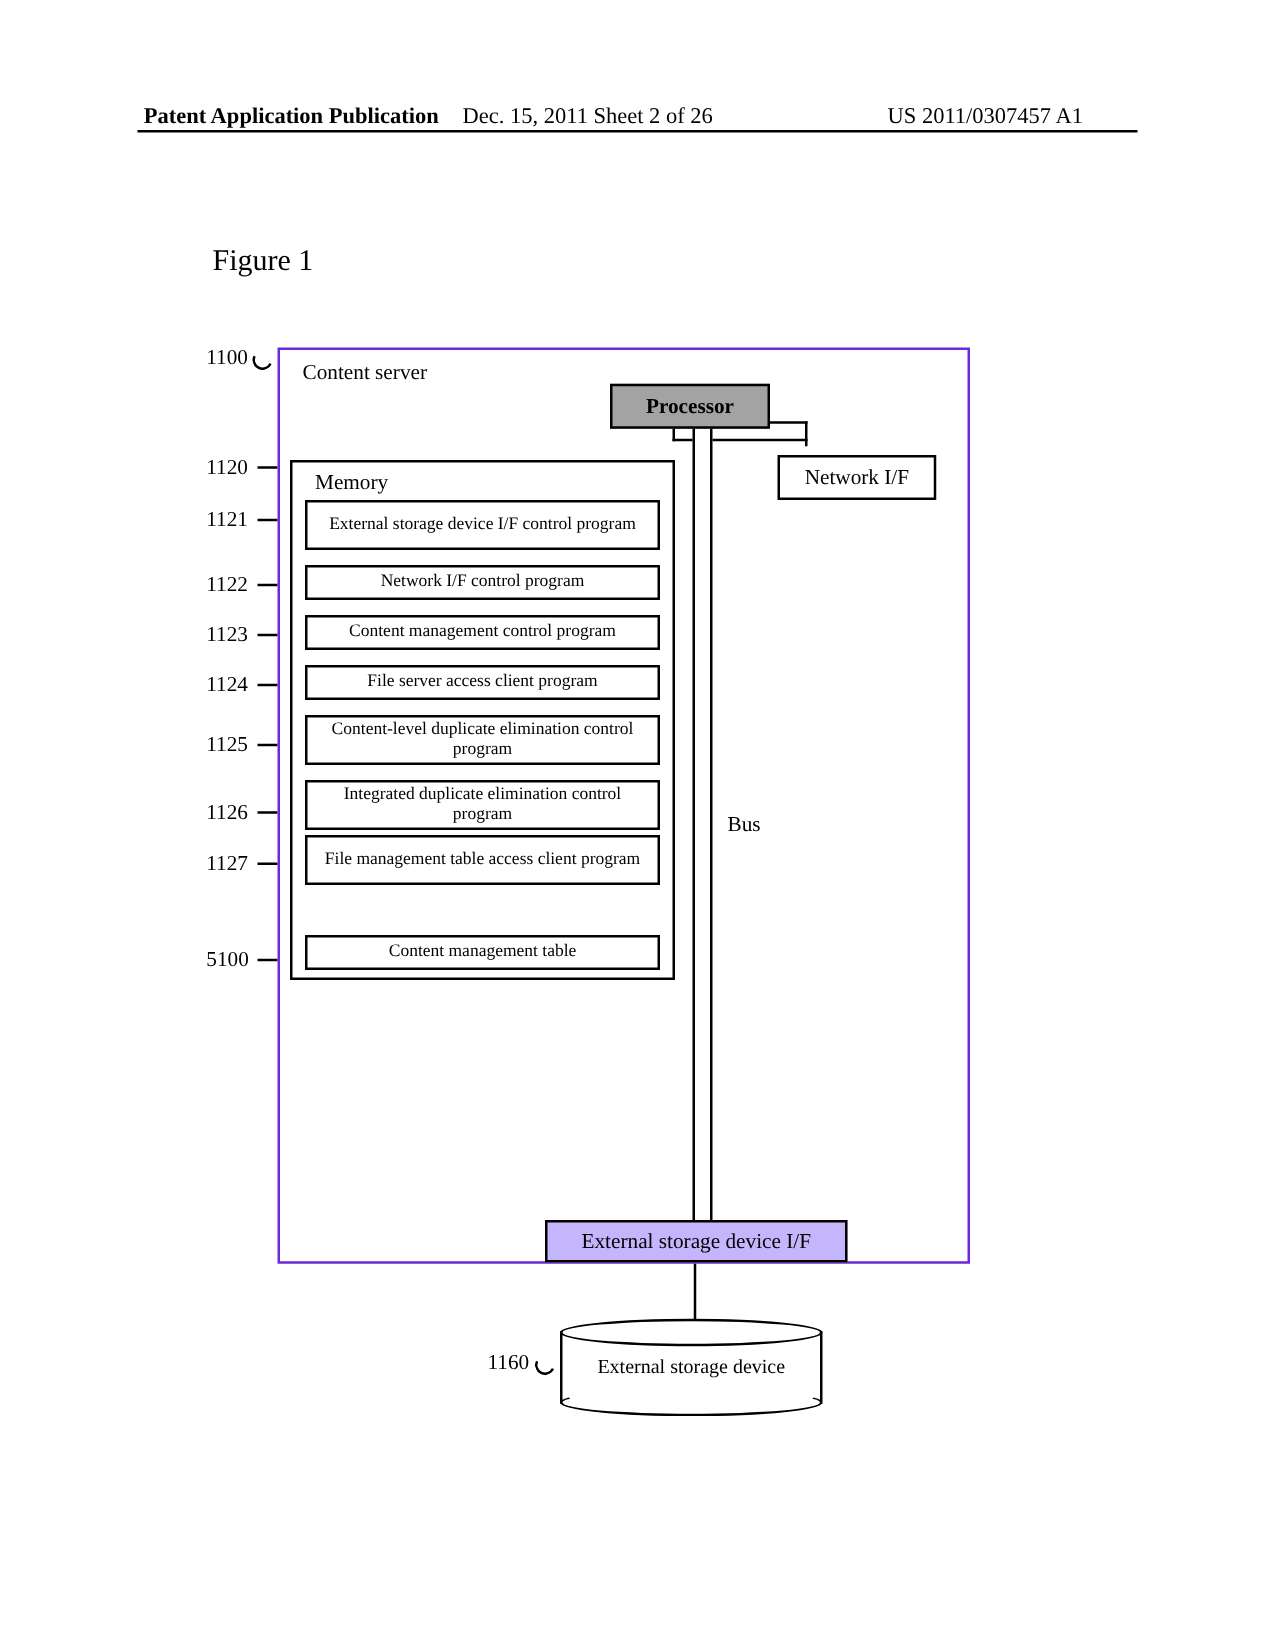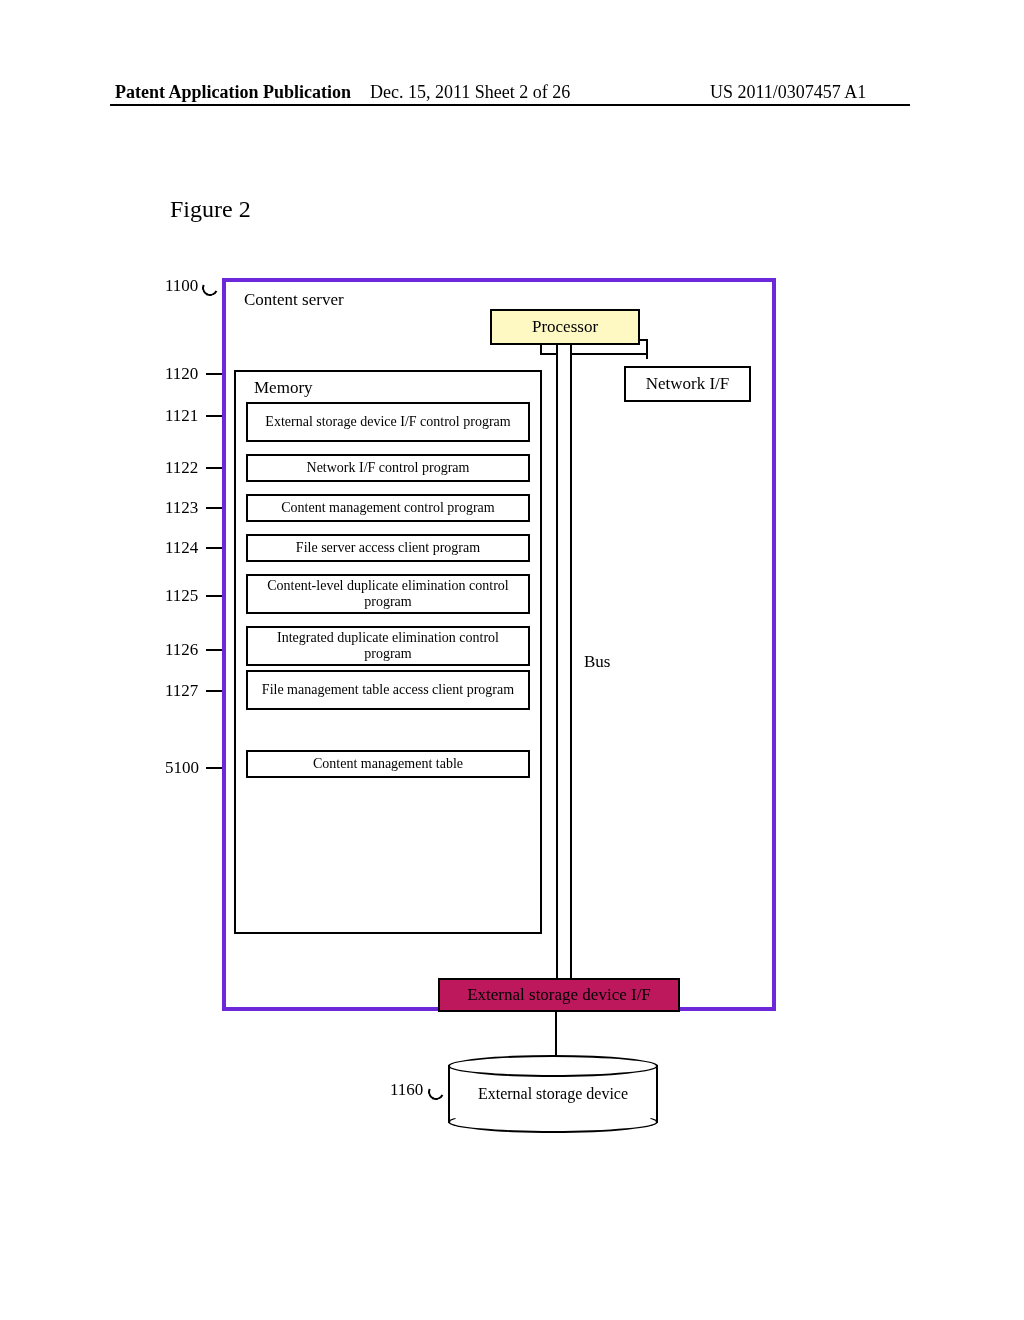--- a/index.html
+++ b/index.html
@@ -7,31 +7,31 @@
   .page { position: relative; width: 1024px; height: 1320px; }
   .header { position: absolute; top: 82px; left: 0; width: 1024px; }
   .header-left { position: absolute; left: 115px; font-size: 18px; font-weight: bold; }
   .header-mid  { position: absolute; left: 370px; font-size: 18px; }
   .header-right{ position: absolute; left: 710px; font-size: 18px; }
   .header-rule { position: absolute; top: 104px; left: 110px; width: 800px; border-top: 2px solid #000; }
 
   .fig-title { position: absolute; top: 196px; left: 170px; font-size: 24px; }
 
   
-  .server-box { position: absolute; top: 278px; left: 222px; width: 554px; height: 733px; border: 4px solid #6d28d9; background: #fff; }
+  .server-box { position: absolute; top: 278px; left: 222px; width: 554px; height: 733px; border: 2px solid #6d28d9; background: #fff; }
   .server-label { position: absolute; top: 8px; left: 18px; font-size: 17px; }
 
   
-  .processor { position: absolute; top: 27px; left: 264px; width: 150px; height: 36px; border: 2px solid #000; background: #fef9c3; text-align: center; line-height: 32px; font-size: 17px; }
+  .processor { position: absolute; top: 27px; left: 264px; width: 128px; height: 36px; border: 2px solid #000; background: #a3a3a3; text-align: center; line-height: 32px; font-size: 17px; font-weight: bold; }
 
   
   .netif { position: absolute; top: 84px; left: 398px; width: 127px; height: 36px; border: 2px solid #000; background: #fff; text-align: center; line-height: 32px; font-size: 17px; }
 
   
-  .memory { position: absolute; top: 88px; left: 8px; width: 308px; height: 564px; border: 2px solid #000; background: #fff; }
+  .memory { position: absolute; top: 88px; left: 8px; width: 308px; height: 416px; border: 2px solid #000; background: #fff; }
   .memory-label { position: absolute; top: 6px; left: 18px; font-size: 17px; }
   .prog { position: absolute; left: 10px; width: 284px; border: 2px solid #000; background: #fff; font-size: 14px; text-align: center; display: flex; align-items: center; justify-content: center; padding: 2px 4px; }
   
   .p1 { top: 30px;  height: 40px; }
   .p2 { top: 82px;  height: 28px; }
   .p3 { top: 122px; height: 28px; }
   .p4 { top: 162px; height: 28px; }
   .p5 { top: 202px; height: 40px; }
   .p6 { top: 254px; height: 40px; }
   .p7 { top: 298px; height: 40px; }
@@ -39,21 +39,21 @@
 
   
   .bus-v { position: absolute; top: 57px; left: 330px; width: 16px; height: 655px; border-left: 2px solid #000; border-right: 2px solid #000; border-bottom: 2px solid #000; background:#fff; }
   .bus-h { position: absolute; top: 57px; left: 314px; width: 108px; height: 16px; border-top: 2px solid #000; border-bottom: 2px solid #000; background:#fff; }
   .bus-h::before { content:""; position:absolute; left:16px; top:-2px; width:16px; height:2px; background:#fff; }
   .bus-h::after  { content:""; position:absolute; right:0; top:-2px; width:0; height:20px; border-right:2px solid #000; }
   .bus-cap-l { position:absolute; top:57px; left:314px; width:2px; height:16px; background:#000; }
   .bus-label { position: absolute; top: 370px; left: 358px; font-size: 17px; }
 
   
-  .extsif { position: absolute; top: 696px; left: 212px; width: 242px; height: 34px; border: 2px solid #000; background: #be185d; text-align: center; line-height: 30px; font-size: 17px; }
+  .extsif { position: absolute; top: 696px; left: 212px; width: 242px; height: 34px; border: 2px solid #000; background: #c4b5fd; text-align: center; line-height: 30px; font-size: 17px; }
 
   
   .ext-line { position: absolute; top: 1011px; left: 555px; width: 2px; height: 48px; background: #000; }
 
   
   .cyl { position: absolute; top: 1055px; left: 448px; width: 210px; height: 64px; }
   .cyl-body { position: absolute; top: 10px; left: 0; width: 210px; height: 58px; border-left: 2px solid #000; border-right: 2px solid #000; background: #fff; }
   .cyl-top  { position: absolute; top: 0; left: 0; width: 210px; height: 22px; border: 2px solid #000; border-radius: 50%; background: #fff; }
   .cyl-bot  { position: absolute; top: 56px; left: 0; width: 210px; height: 22px; border: 2px solid #000; border-radius: 50%; background: #fff; border-top-color: transparent; }
   .cyl-label{ position: absolute; top: 30px; left: 0; width: 210px; text-align: center; font-size: 16px; }
@@ -71,21 +71,21 @@
 
 <div class="page">
 
   <div class="header">
     <span class="header-left">Patent Application Publication</span>
     <span class="header-mid">Dec. 15, 2011  Sheet 2 of 26</span>
     <span class="header-right">US 2011/0307457 A1</span>
   </div>
   <div class="header-rule"></div>
 
-  <div class="fig-title">Figure 2</div>
+  <div class="fig-title">Figure 1</div>
 
   <span class="ref" style="top:276px; left:165px;">1100</span>
   <span class="curve" style="top:280px; left:202px;"></span>
 
   <span class="ref" style="top:364px; left:165px;">1120</span>
   <span class="ld" style="top:373px; left:206px; width:26px;"></span>
 
   <span class="ref" style="top:406px; left:165px;">1121</span>
   <span class="ld" style="top:415px; left:206px; width:34px;"></span>
 

